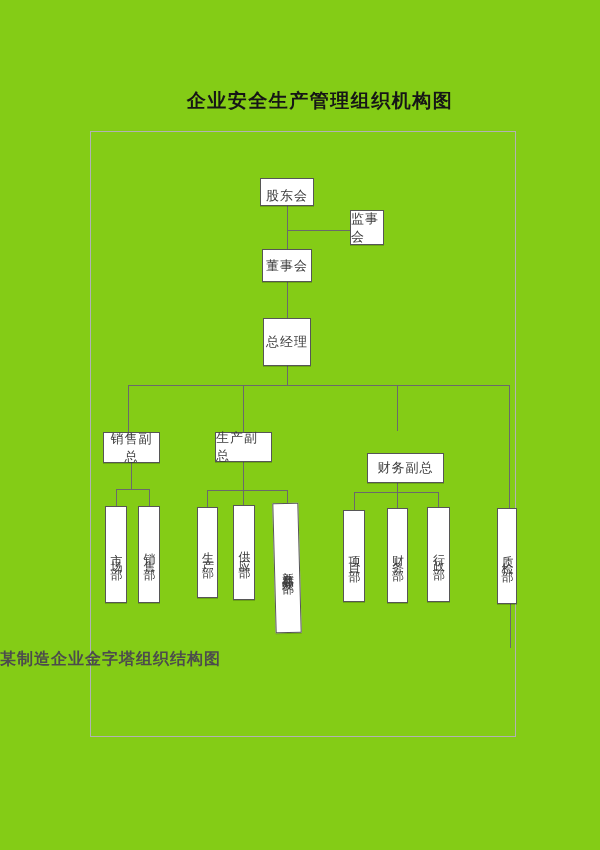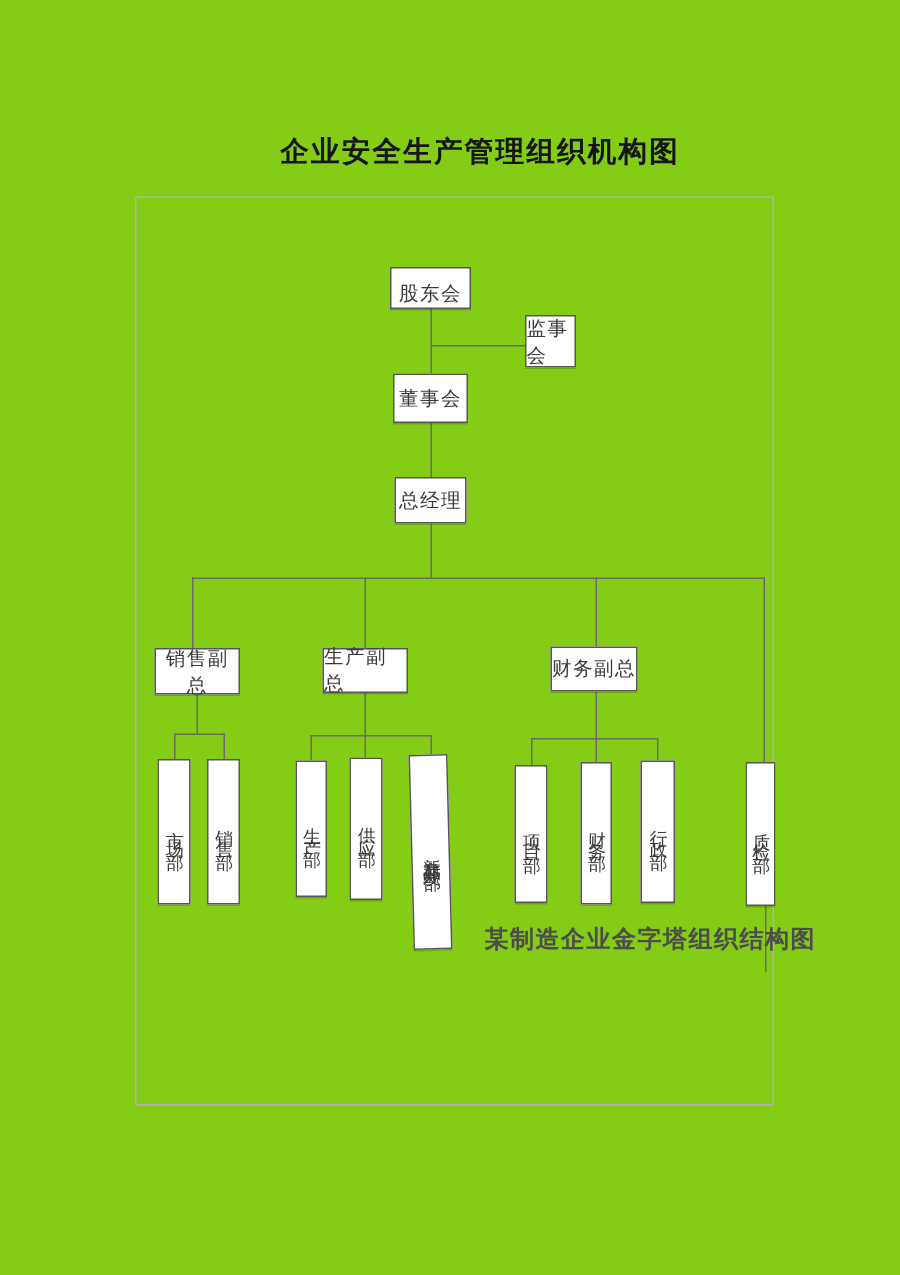--- a/index.html
+++ b/index.html
@@ -52,23 +52,23 @@
     letter-spacing: 7px;
   }
   .node.vert.tall span { letter-spacing: 2px; }
   .node.tilt { transform: rotate(-1.5deg); }
   .hline, .vline { position: absolute; background: #6a6a6a; }
   .hline { height: 1px; }
   .vline { width: 1px; }
   .caption {
     position: absolute;
     left: 0;
-    top: 616px;
+    top: 649px;
     width: 544px;
-    text-align: right;
+    text-align: left;
     font-size: 16px;
     font-weight: bold;
     color: #4c4c4c;
     letter-spacing: 1px;
   }
 </style>
 </head>
 <body>
 
 <div class="page">
@@ -107,31 +107,31 @@
 
   <div class="node" style="left:260px; top:178px; width:54px; height:28px;align-items:flex-end;">
     <span>股东会</span>
   </div>
   <div class="node" style="left:350px; top:210px; width:34px; height:35px;">
     <span>监事会</span>
   </div>
   <div class="node" style="left:262px; top:249px; width:50px; height:33px;">
     <span>董事会</span>
   </div>
-  <div class="node" style="left:263px; top:318px; width:48px; height:31px;">
+  <div class="node" style="left:263px; top:318px; width:48px; height:48px;">
     <span>总经理</span>
   </div>
 
   <div class="node" style="left:103px; top:432px; width:57px; height:31px;text-align:center;">
     <span>销售副总</span>
   </div>
   <div class="node" style="left:215px; top:432px; width:57px; height:30px;">
     <span>生产副总</span>
   </div>
-  <div class="node" style="left:367px; top:431px; width:58px; height:30px;">
+  <div class="node" style="left:367px; top:453px; width:77px; height:30px;">
     <span>财务副总</span>
   </div>
 
   <div class="node vert" style="left:105px; top:506px; width:22px; height:97px;">
     <span>市场部</span>
   </div>
   <div class="node vert" style="left:138px; top:506px; width:22px; height:97px;">
     <span>销售部</span>
   </div>
   <div class="node vert" style="left:197px; top:507px; width:21px; height:91px;">

